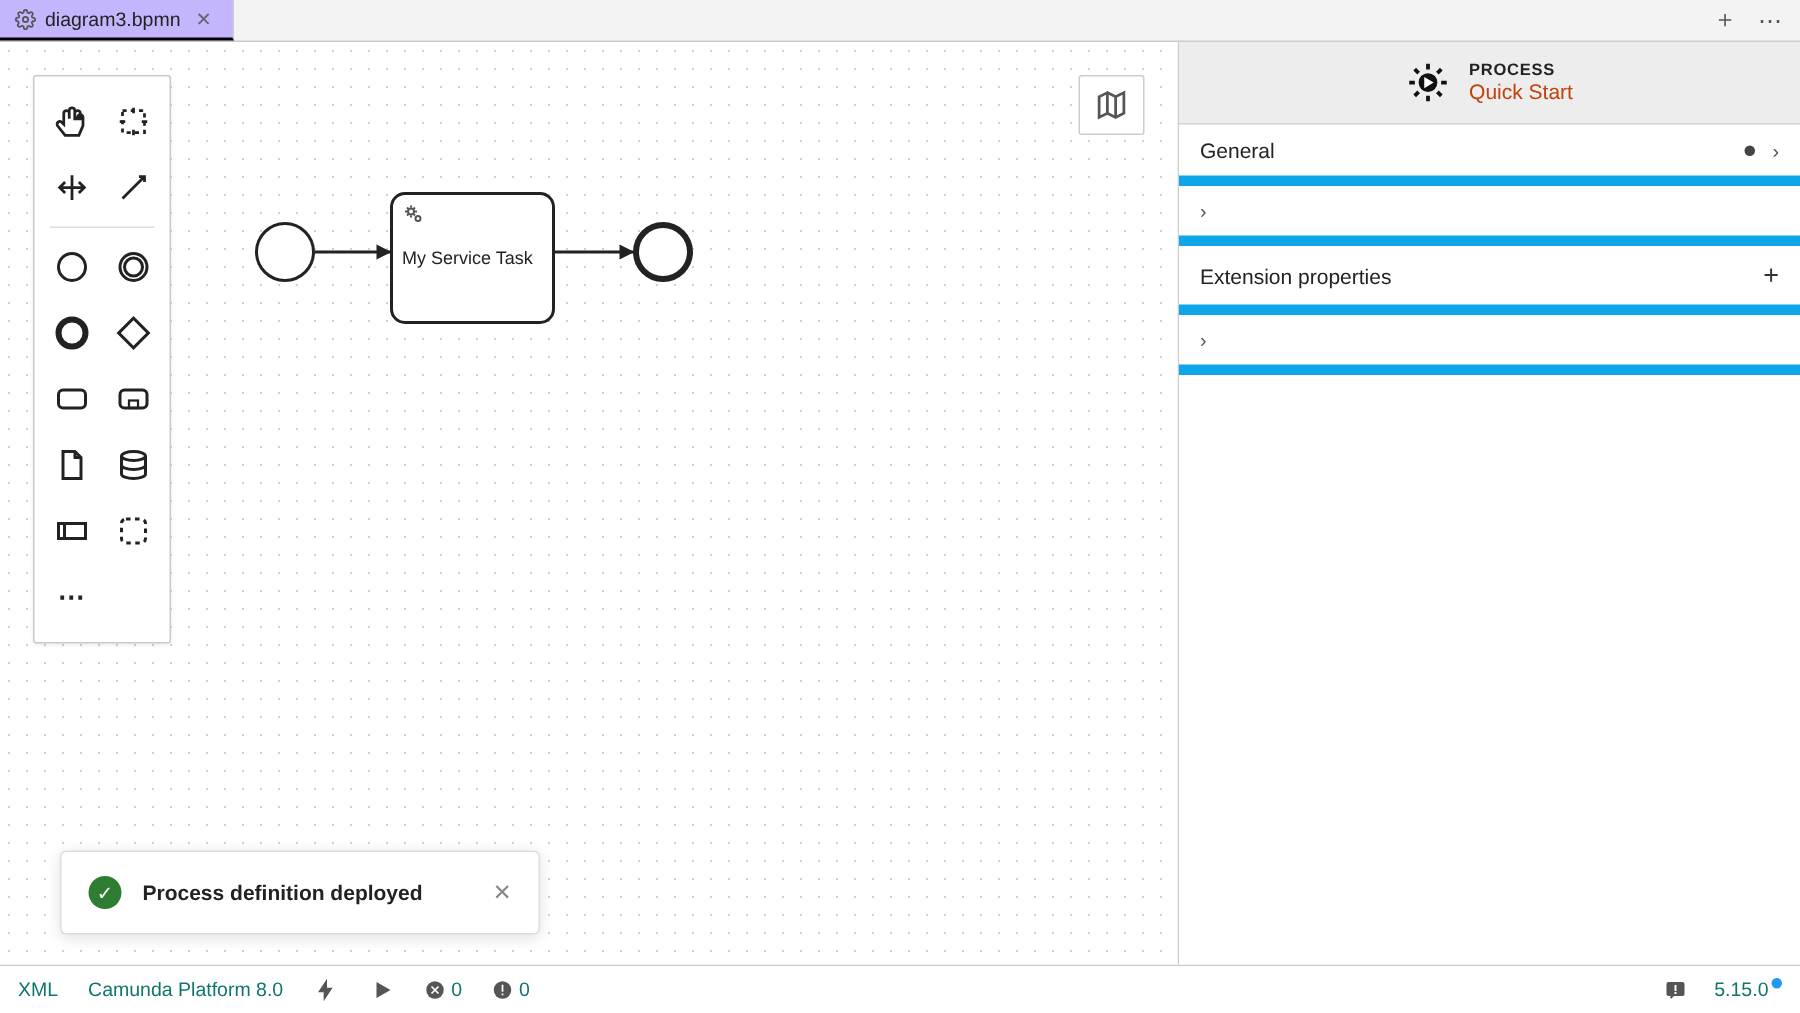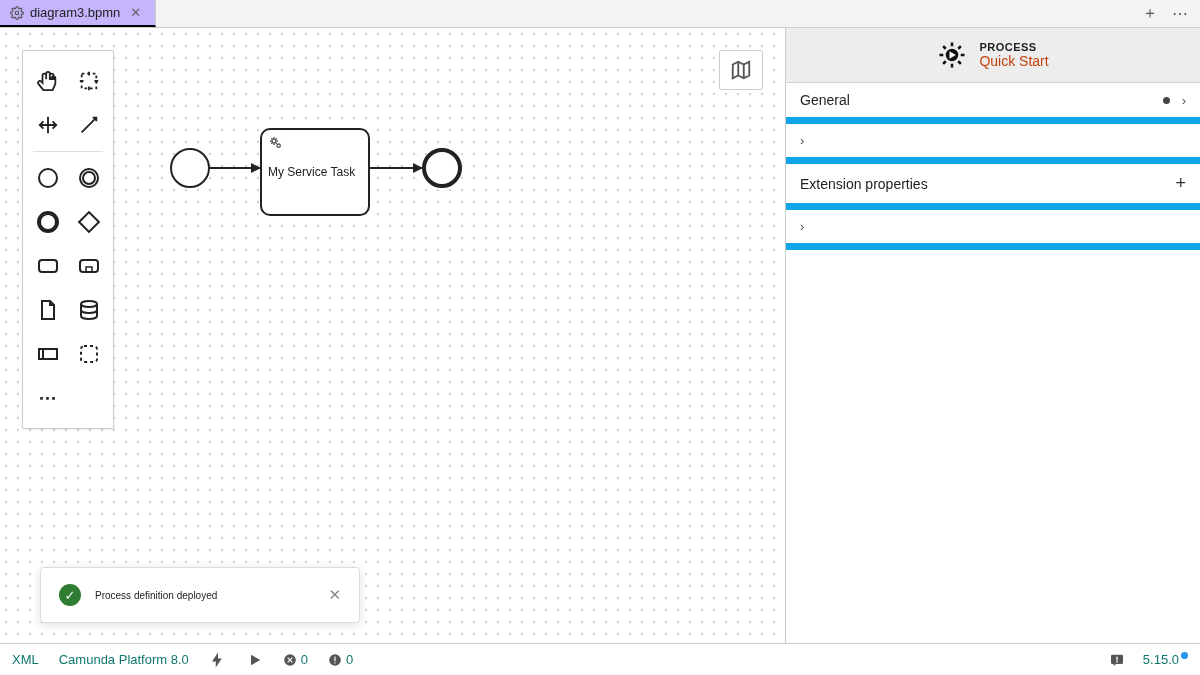--- a/index.html
+++ b/index.html
@@ -24,21 +24,21 @@
 .diagram { position: absolute; top: 100px; left: 170px; }
 .start-event { position: absolute; top: 20px; left: 0; width: 40px; height: 40px; border: 2px solid #222; border-radius: 50%; background: #fff; }
 .task-box { position: absolute; top: 0; left: 90px; width: 110px; height: 88px; border: 2px solid #222; border-radius: 10px; background: #fff; display: flex; align-items: center; justify-content: flex-start; text-align: center; font-size: 12px; padding: 6px; }
 .task-gear { position: absolute; top: 5px; left: 6px; }
 .end-event { position: absolute; top: 20px; left: 252px; width: 40px; height: 40px; border: 4px solid #222; border-radius: 50%; background: #fff; }
 .arrow { position: absolute; background: #222; height: 2px; }
 .arrow::after { content: ''; position: absolute; right: -1px; top: -4px; border-left: 10px solid #222; border-top: 5px solid transparent; border-bottom: 5px solid transparent; }
 
 .toast { position: absolute; bottom: 20px; left: 40px; background: #fff; border: 1px solid #ddd; box-shadow: 0 2px 10px rgba(0,0,0,0.12); border-radius: 4px; padding: 16px 18px; display: flex; align-items: center; gap: 14px; min-width: 320px; }
 .toast-icon { width: 22px; height: 22px; border-radius: 50%; background: #2e7d32; color: #fff; display: flex; align-items: center; justify-content: center; font-size: 13px; }
-.toast-msg { flex: 1; font-weight: 400; font-size: 10px; }
+.toast-msg { flex: 1; font-weight: 700; font-size: 14px; }
 .toast-close { cursor: pointer; color: #888; font-size: 15px; }
 
 .props { width: 415px; border-left: 1px solid #ccc; background: #fff; display: flex; flex-direction: column; }
 .props-header { background: #ededed; padding: 12px 14px; display: flex; align-items: center; gap: 12px; border-bottom: 1px solid #d5d5d5; justify-content: center; }
 .props-header .ph-label { font-size: 11px; font-weight: 700; letter-spacing: 0.5px; }
 .props-header .ph-name { font-size: 14px; color: #c2410c; }
 .section { border-bottom: 7px solid #0ea5e9; padding: 9px 14px; display: flex; align-items: center; cursor: pointer; }
 .section-title { flex: 1; font-size: 14px; }
 .section .dot { width: 7px; height: 7px; border-radius: 50%; background: #444; margin-right: 12px; }
 .section .chevron { color: #555; }

